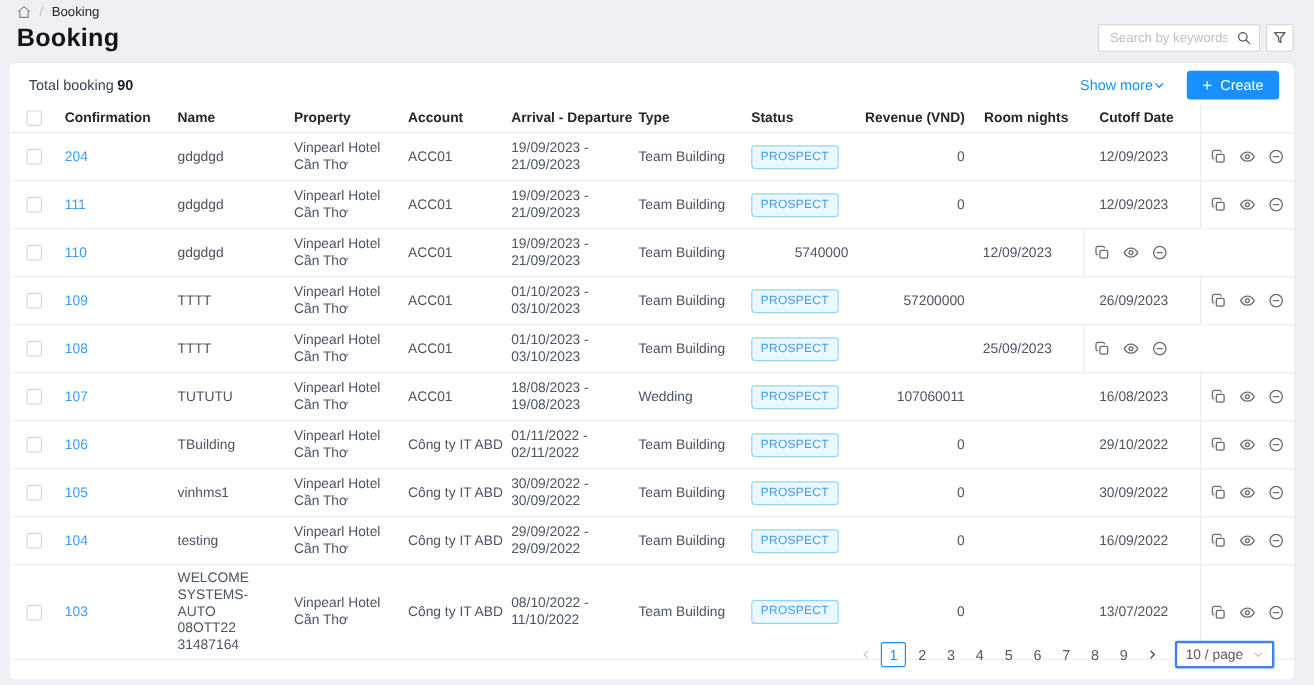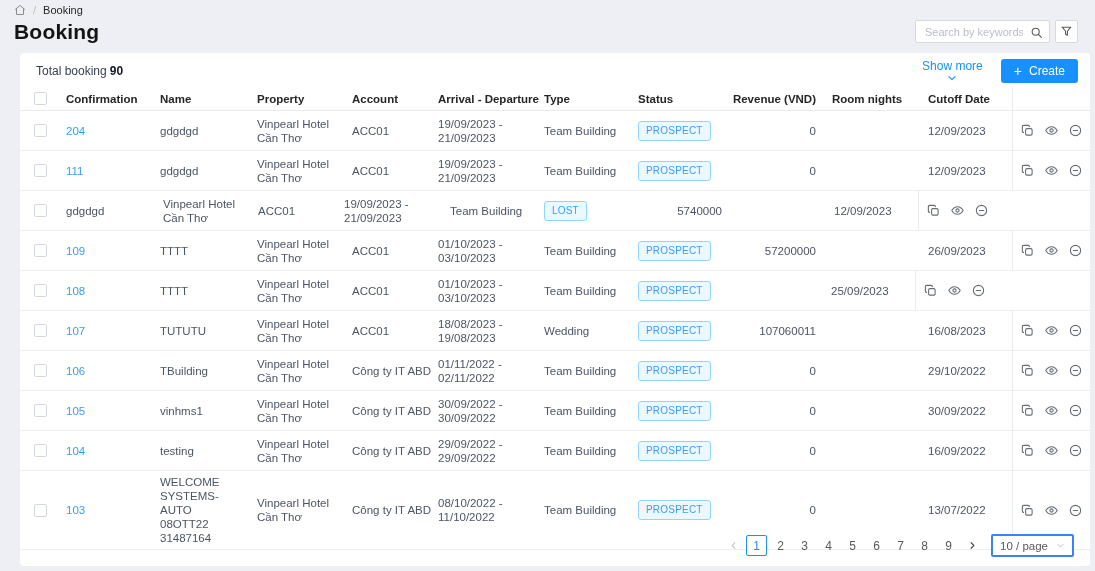--- a/index.html
+++ b/index.html
@@ -34,28 +34,28 @@
   }
   .search-box input::placeholder{color:#b9bec7;}
   .search-box .mag{position:absolute;right:7px;top:5px;width:13px;height:13px;color:#595959;}
   .icon-box{
     width:23px;height:23px;border:1px solid #d9d9d9;border-radius:2px;background:#fff;
     display:flex;align-items:center;justify-content:center;color:#595959;cursor:pointer;padding:0;
   }
   .icon-box svg{width:13px;height:13px;}
   
   .card{
-    margin-left:20px;width:1070px;height:513px;background:#fff;border-radius:4px;
+    margin-left:8px;width:1070px;height:513px;background:#fff;border-radius:4px;
     position:relative;
   }
   .toolbar{display:flex;align-items:center;justify-content:space-between;height:34px;padding:2px 12px 0 16px;}
   .total{font-size:12px;color:#374151;}
   .total b{color:#111827;font-weight:700;margin-left:3px;}
   .toolbar-right{display:flex;align-items:center;gap:18px;}
-  .show-more{display:flex;align-items:center;color:var(--accent);font-size:12px;background:none;border:none;cursor:pointer;font-family:inherit;padding:0;flex-direction:column;}
+  .show-more{display:flex;align-items:center;color:var(--accent);font-size:12px;background:none;border:none;cursor:pointer;font-family:inherit;padding:0;}
   .show-more .chev{width:10px;height:10px;display:inline-flex;}
   .btn-create{
     display:flex;align-items:center;gap:7px;height:24px;padding:0 13px;
     background:var(--accent);color:#fff;border:none;border-radius:3px;font-size:12px;
     cursor:pointer;font-family:inherit;
   }
   .btn-create .plus{font-size:14px;line-height:1;font-weight:400;margin-top:-1px;}
   
   .thead{display:flex;align-items:stretch;height:24px;border-bottom:1px solid #e9ebef;}
   .trow{display:flex;align-items:stretch;min-height:40px;border-bottom:1px solid #edeff2;}
@@ -265,28 +265,28 @@
                   <line x1="8" y1="12" x2="16" y2="12"></line>
                 </svg>
               </span>
             </button>
           </div>
         </div>
         <div class="trow">
           <div class="cell col-check">
             <span class="cb"></span>
           </div>
+          <div class="cell col-conf">
+            <a class="conf-link">110</a>
+          </div>
           <div class="cell col-name">gdgdgd</div>
           <div class="cell col-prop">Vinpearl Hotel Cần Thơ</div>
           <div class="cell col-acct">ACC01</div>
           <div class="cell col-arr">19/09/2023 - 21/09/2023</div>
           <div class="cell col-type">Team Building</div>
-          <div class="cell col-status">
-            <span class="badge">LOST</span>
-          </div>
           <div class="cell col-rev">5740000</div>
           <div class="cell col-nights"></div>
           <div class="cell col-cutoff">12/09/2023</div>
           <div class="cell col-actions">
             <button class="icon-btn">
               <span class="icon">
                 <svg viewBox="0 0 24 24" fill="none" stroke="currentColor" stroke-width="2" stroke-linejoin="round">
                   <rect x="8.5" y="8.5" width="12" height="12" rx="2.5"></rect>
                   <path d="M5.5 15.5H5a2.5 2.5 0 0 1-2.5-2.5V5A2.5 2.5 0 0 1 5 2.5h8A2.5 2.5 0 0 1 15.5 5v.5"></path>
                 </svg>

